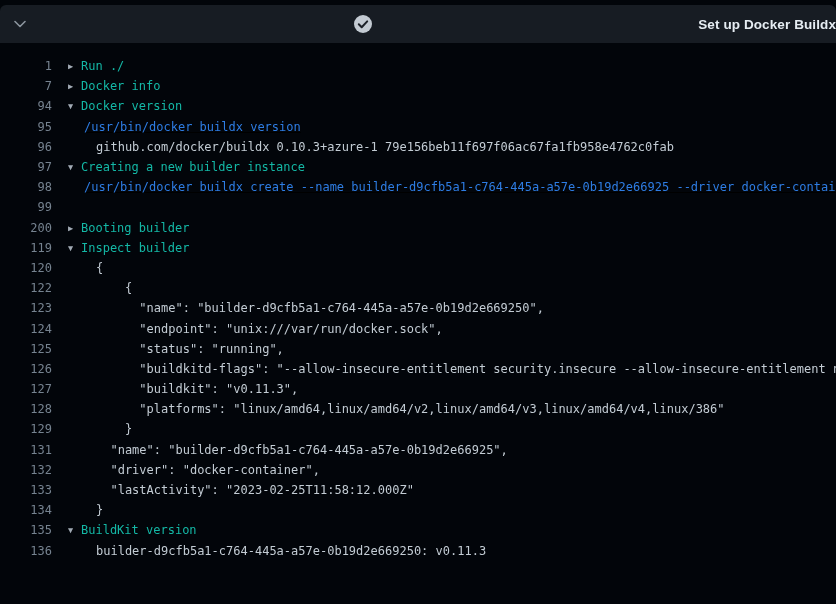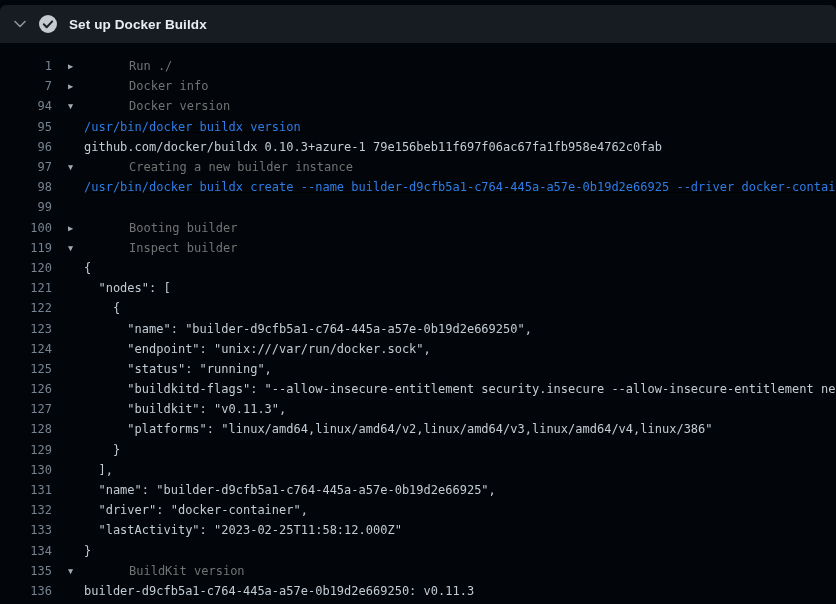--- a/index.html
+++ b/index.html
@@ -15,20 +15,21 @@
     margin-top: 5px;
     height: 38px;
     width: 100%;
     background: #171c23;
     border-radius: 6px 6px 0 0;
     display: flex;
     align-items: center;
     box-sizing: border-box;
     padding-left: 14px;
     cursor: pointer;
+    justify-content: space-between;
   }
   .chev {
     width: 12px;
     height: 10px;
     flex: 0 0 auto;
     display: flex;
     align-items: center;
   }
   .status-ico {
     margin-left: 12px;
@@ -71,23 +72,23 @@
   }
   .arrow {
     display: inline-block;
     width: 13px;
     font-size: 8.5px;
     color: #a2abb5;
     flex: 0 0 13px;
   }
   .ltext { white-space: pre; }
   .row.group { cursor: pointer; }
-  .row.group .ltext { color: #737373; margin-left: 48px; }
+  .row.group .ltext { color: #14b8a6; }
   .row.output .ltext { color: #c3ccd4; }
-  .row.output .content { padding-left: 32px; }
+  .row.output .content { padding-left: 44px; }
   .row.command .ltext { color: #2e7de4; }
   .row.command .content { padding-left: 32px; text-decoration: underline; }
 </style>
 </head>
 <body>
 
 <div class="step-header">
   <span class="chev">
     <svg width="12" height="8" viewBox="0 0 12 8">
       <path d="M1 1.5 L6 6.5 L11 1.5" fill="none" stroke="#8b949e" stroke-width="1.6" stroke-linecap="round" stroke-linejoin="round"></path>
@@ -128,36 +129,32 @@
     <span class="content"><span class="arrow">▼</span><span class="ltext">Creating a new builder instance</span></span>
   </div>
     <div class="row command">
     <span class="lnum">98</span>
     <span class="content"><span class="ltext">/usr/bin/docker buildx create --name builder-d9cfb5a1-c764-445a-a57e-0b19d2e66925 --driver docker-container</span></span>
   </div>
     <div class="row output">
     <span class="lnum">99</span>
   </div>
     <div class="row group">
-    <span class="lnum">100</span>
+    <span class="lnum">200</span>
     <span class="content"><span class="arrow">▶</span><span class="ltext">Booting builder</span></span>
   </div>
     <div class="row group">
     <span class="lnum">119</span>
     <span class="content"><span class="arrow">▼</span><span class="ltext">Inspect builder</span></span>
   </div>
     <div class="row output">
     <span class="lnum">120</span>
     <span class="content"><span class="ltext">{</span></span>
   </div>
     <div class="row output">
-    <span class="lnum">121</span>
-    <span class="content"><span class="ltext">  "nodes": [</span></span>
-  </div>
-    <div class="row output">
     <span class="lnum">122</span>
     <span class="content"><span class="ltext">    {</span></span>
   </div>
     <div class="row output">
     <span class="lnum">123</span>
     <span class="content"><span class="ltext">      "name": "builder-d9cfb5a1-c764-445a-a57e-0b19d2e669250",</span></span>
   </div>
     <div class="row output">
     <span class="lnum">124</span>
     <span class="content"><span class="ltext">      "endpoint": "unix:///var/run/docker.sock",</span></span>
@@ -176,24 +173,20 @@
   </div>
     <div class="row output">
     <span class="lnum">128</span>
     <span class="content"><span class="ltext">      "platforms": "linux/amd64,linux/amd64/v2,linux/amd64/v3,linux/amd64/v4,linux/386"</span></span>
   </div>
     <div class="row output">
     <span class="lnum">129</span>
     <span class="content"><span class="ltext">    }</span></span>
   </div>
     <div class="row output">
-    <span class="lnum">130</span>
-    <span class="content"><span class="ltext">  ],</span></span>
-  </div>
-    <div class="row output">
     <span class="lnum">131</span>
     <span class="content"><span class="ltext">  "name": "builder-d9cfb5a1-c764-445a-a57e-0b19d2e66925",</span></span>
   </div>
     <div class="row output">
     <span class="lnum">132</span>
     <span class="content"><span class="ltext">  "driver": "docker-container",</span></span>
   </div>
     <div class="row output">
     <span class="lnum">133</span>
     <span class="content"><span class="ltext">  "lastActivity": "2023-02-25T11:58:12.000Z"</span></span>

